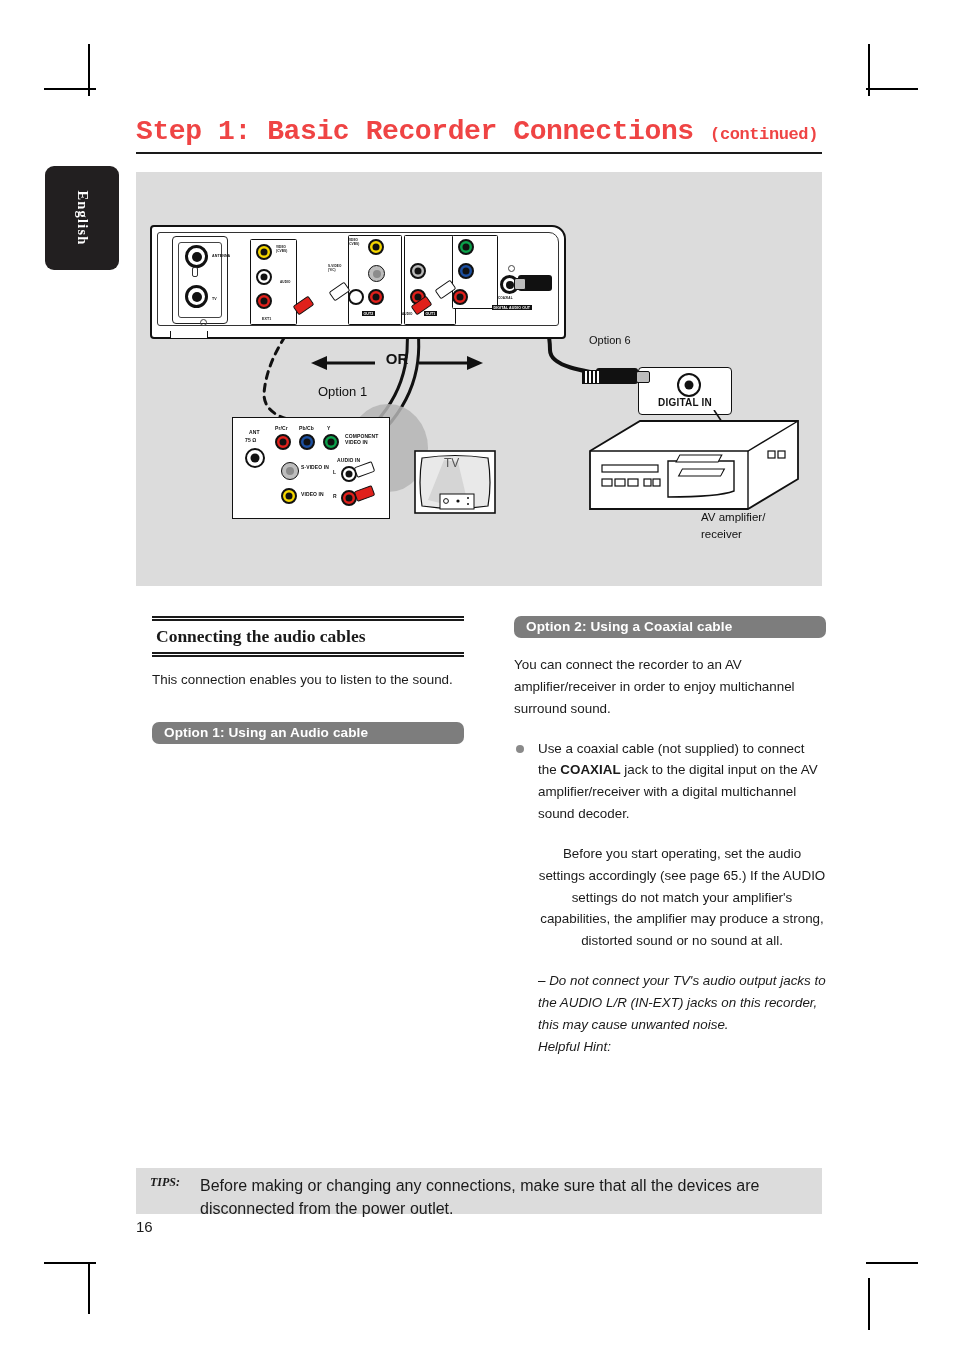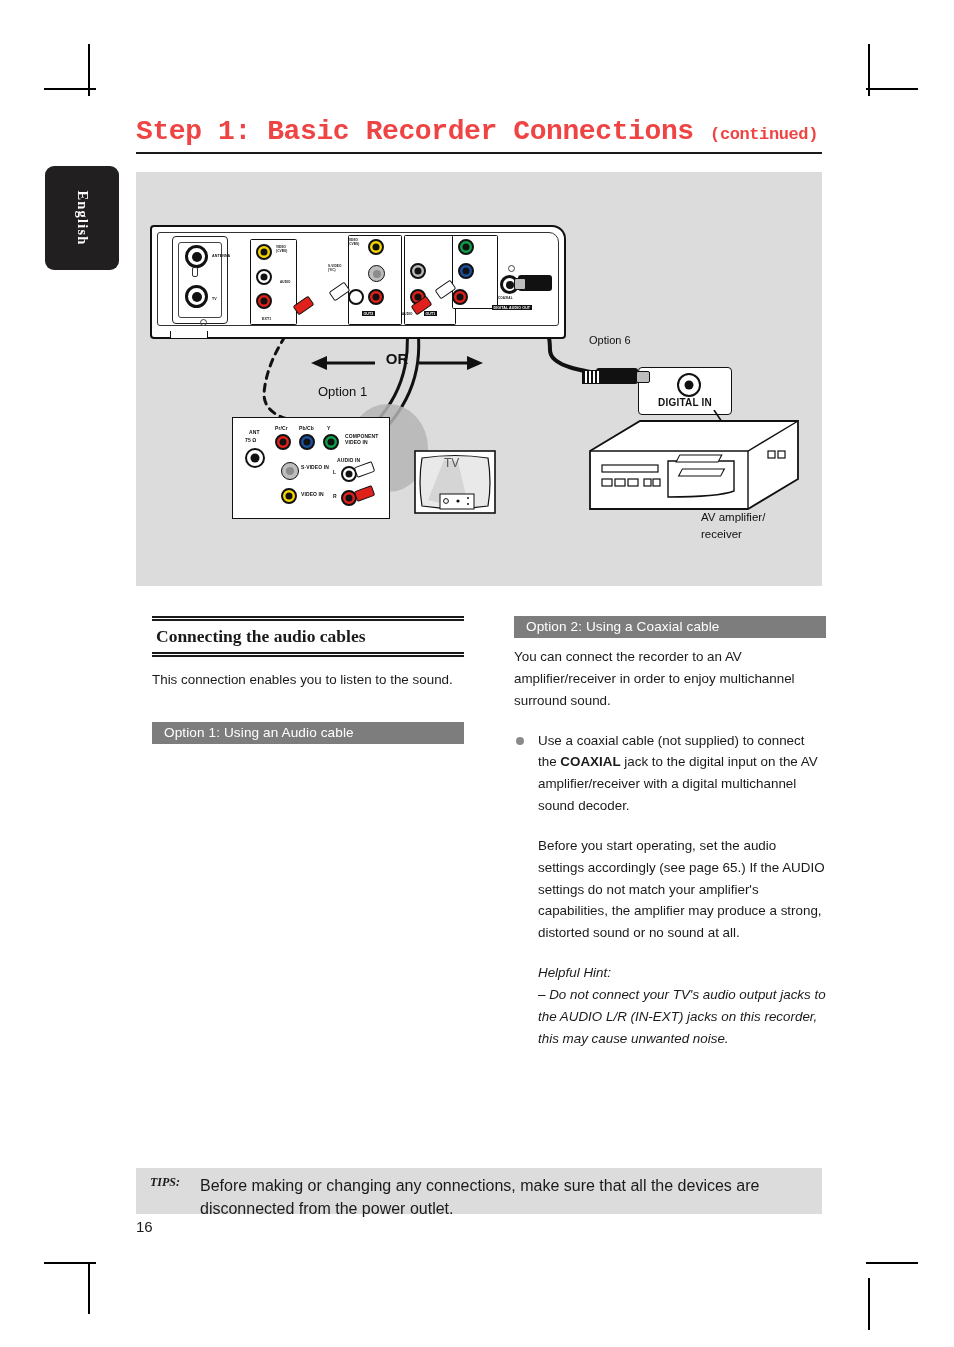--- a/index.html
+++ b/index.html
@@ -126,23 +126,24 @@
   .rule-double:after{top:3.2px;}
 
   p.body{
     margin:0 0 0 0;font-size:13.4px;line-height:1.63;color:#1a1a1a;
     font-family:"Liberation Sans",sans-serif;
   }
   .gap{height:18px;}
   .gap-sm{height:13px;}
 
   .opt-bar{
-    background:#7d7d7d;color:#fff;font-weight:normal;font-size:13.6px;
+    background:#7d7d7d;color:#fff;font-weight:bold;font-size:13.6px;
     padding:3px 0 4px 12px;font-family:"Liberation Sans",sans-serif;
     letter-spacing:.1px;
+    border-radius:7px;
   }
   .bullet-row{position:relative;padding-left:24px;}
   .bullet-row .dot{
     position:absolute;left:2px;top:7px;width:8px;height:8px;border-radius:50%;background:#8a8a8a;
   }
   .italic{font-style:italic;}
   b{font-weight:bold;}
 
   
   #tips{
@@ -392,34 +393,34 @@
   <div class="gap-sm"></div>
   <p class="body">This connection enables you to listen to the sound.</p>
   <div class="gap"></div>
   <div class="gap-sm"></div>
   <div class="opt-bar">Option 1: Using an Audio cable</div>
   <div class="gap"></div>
 </div>
 
 <div class="col" id="col-right">
   <div class="opt-bar">Option 2: Using a Coaxial cable</div>
-  <p class="body" style="margin-top:8px;">You can connect the recorder to an AV amplifier/receiver in order to enjoy multichannel surround sound.</p>
+  <p class="body" style="margin-top:16px;">You can connect the recorder to an AV amplifier/receiver in order to enjoy multichannel surround sound.</p>
   <div class="gap"></div>
   <div class="bullet-row">
     <span class="dot"></span>
     <p class="body"><span>Use a coaxial cable (not supplied) to connect the </span><b>COAXIAL</b><span> jack to the digital input on the AV amplifier/receiver with a digital multichannel sound decoder.</span></p>
   </div>
   <div class="gap"></div>
-  <div class="bullet-row" style="padding-left:24px;">
+  <div class="bullet-row" style="padding-left:24px;text-align:center;">
     <p class="body">Before you start operating, set the audio settings accordingly (see page 65.) If the AUDIO settings do not match your amplifier's capabilities, the amplifier may produce a strong, distorted sound or no sound at all.</p>
   </div>
   <div class="gap"></div>
   <div class="bullet-row" style="padding-left:24px;">
+    <p class="body italic">– Do not connect your TV's audio output jacks to the AUDIO L/R (IN-EXT) jacks on this recorder, this may cause unwanted noise.</p>
     <p class="body italic">Helpful Hint:</p>
-    <p class="body italic">– Do not connect your TV's audio output jacks to the AUDIO L/R (IN-EXT) jacks on this recorder, this may cause unwanted noise.</p>
   </div>
 </div>
 
 <div id="tips">
   <div class="inner">
     <span class="t-label">TIPS:</span>
     <div class="t-text">Before making or changing any connections, make sure that all the devices are disconnected from the power outlet.</div>
   </div>
 </div>
 <div id="page-num">16</div>

